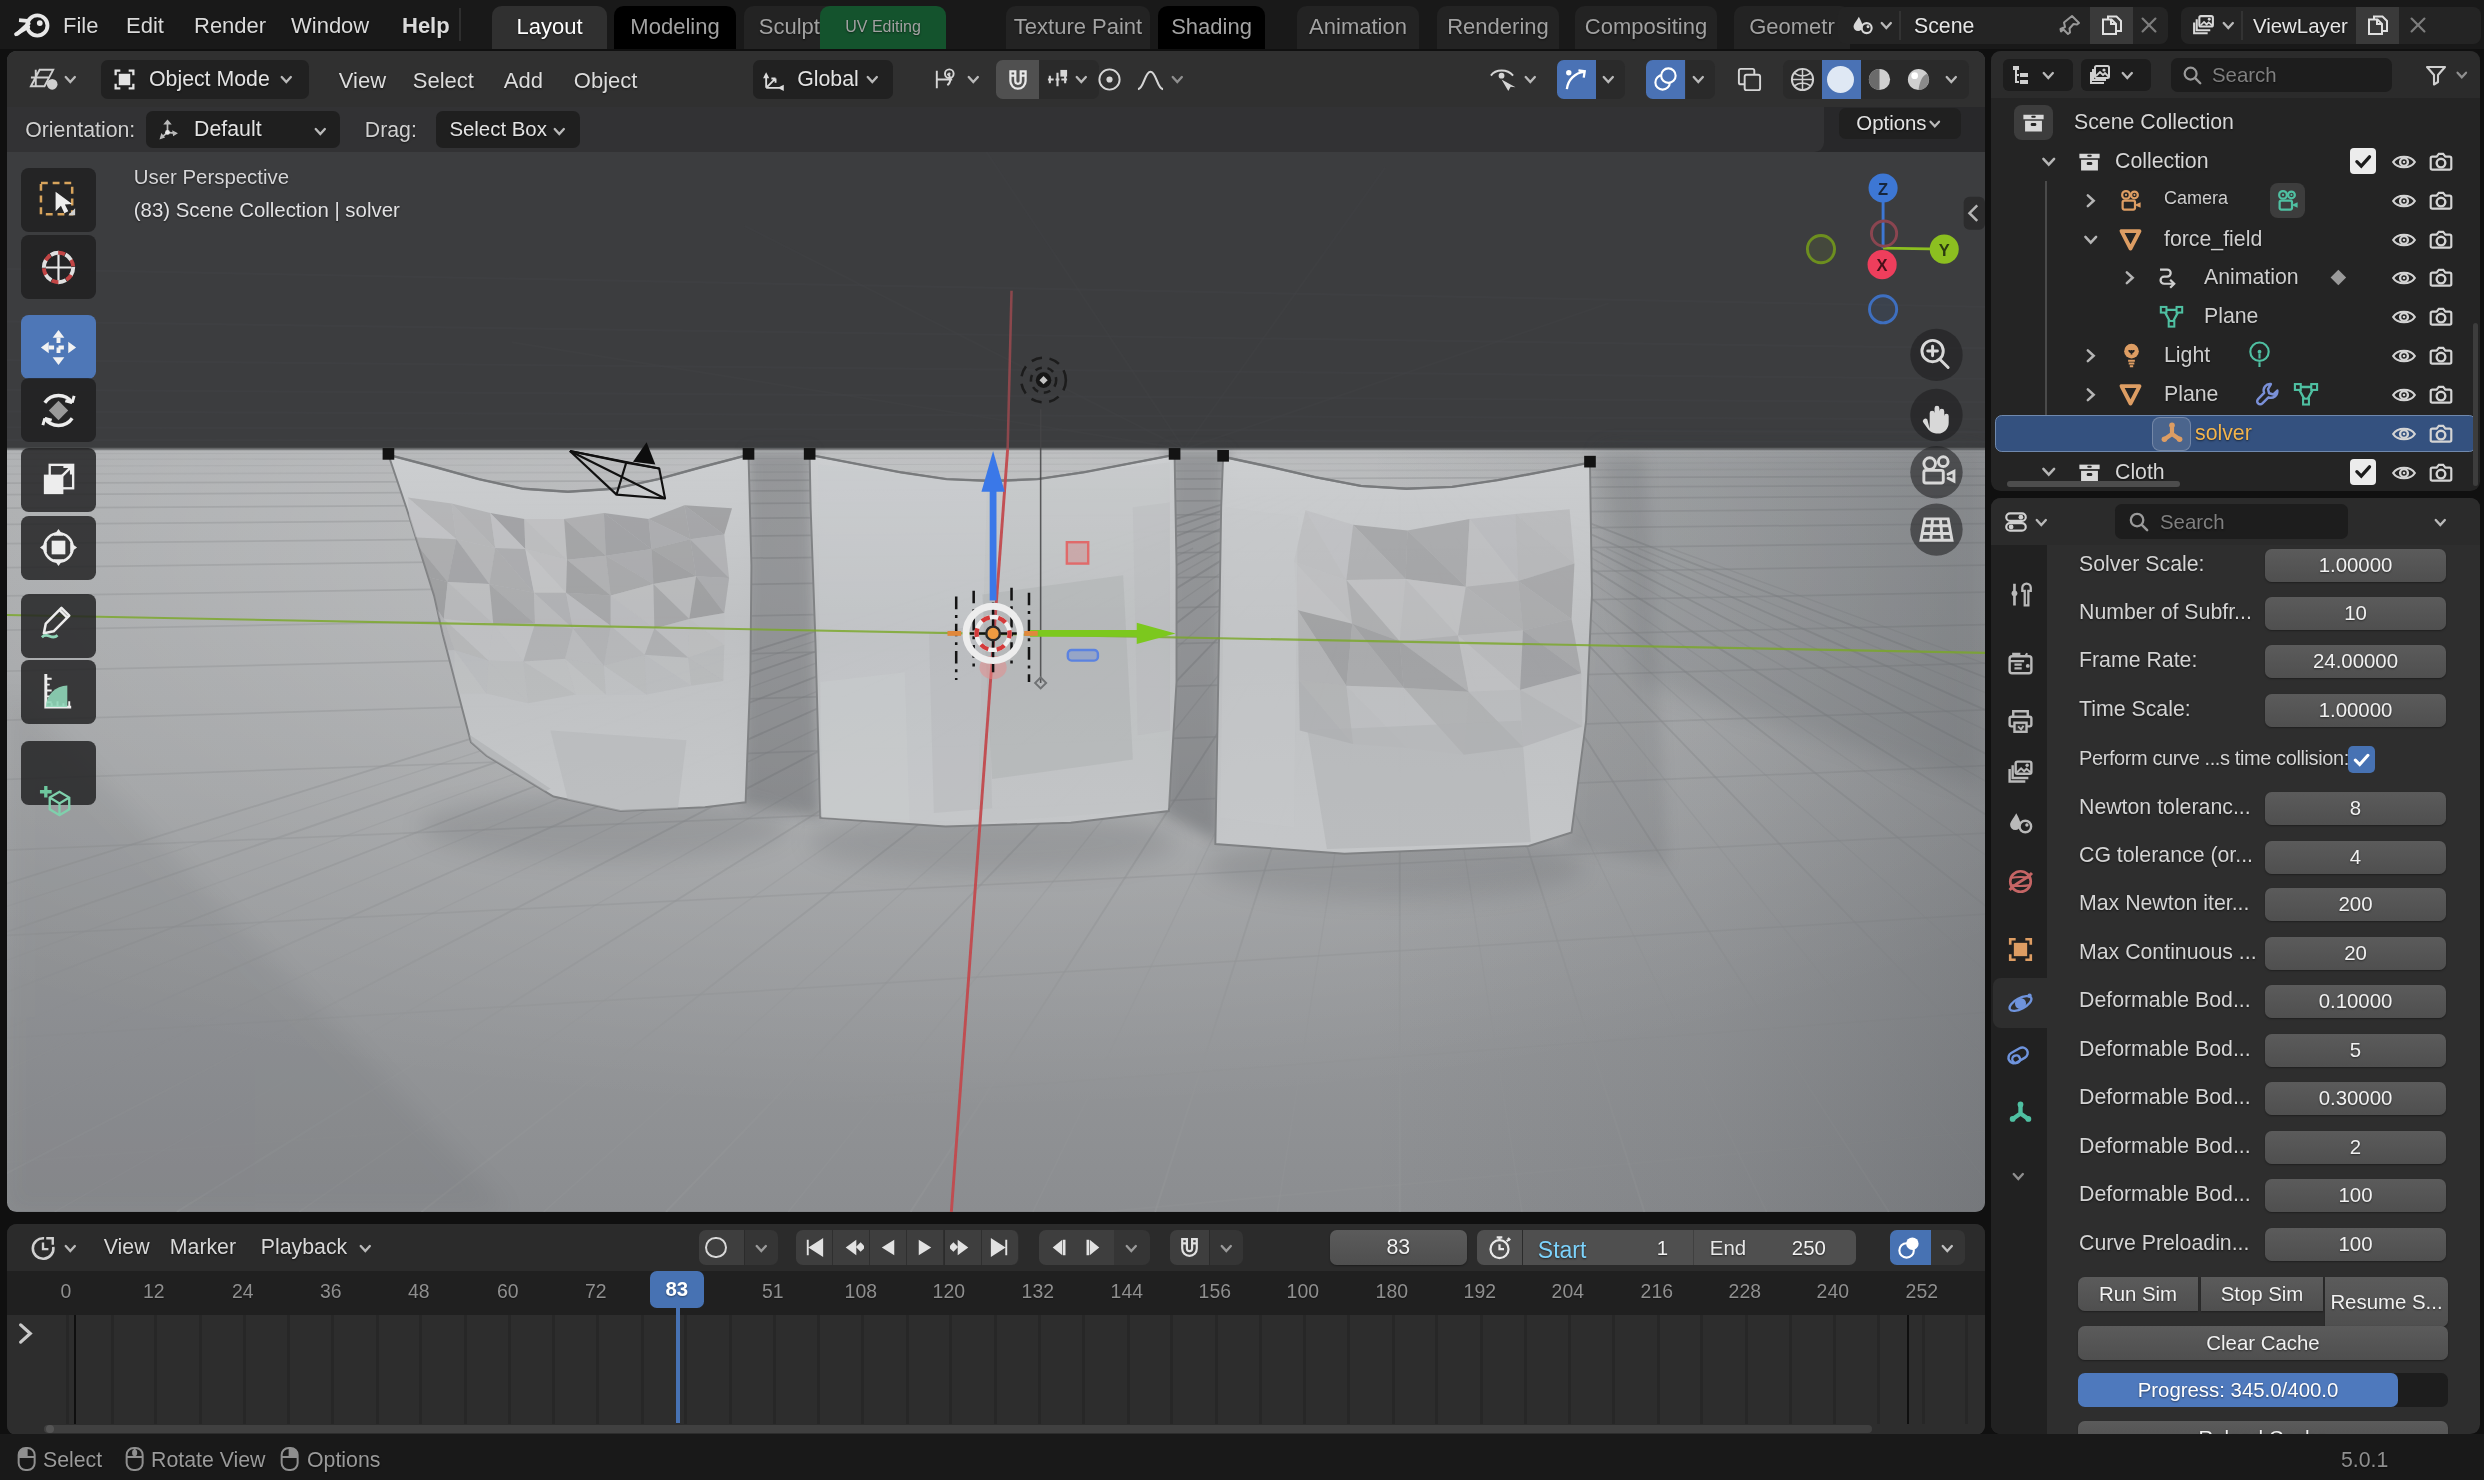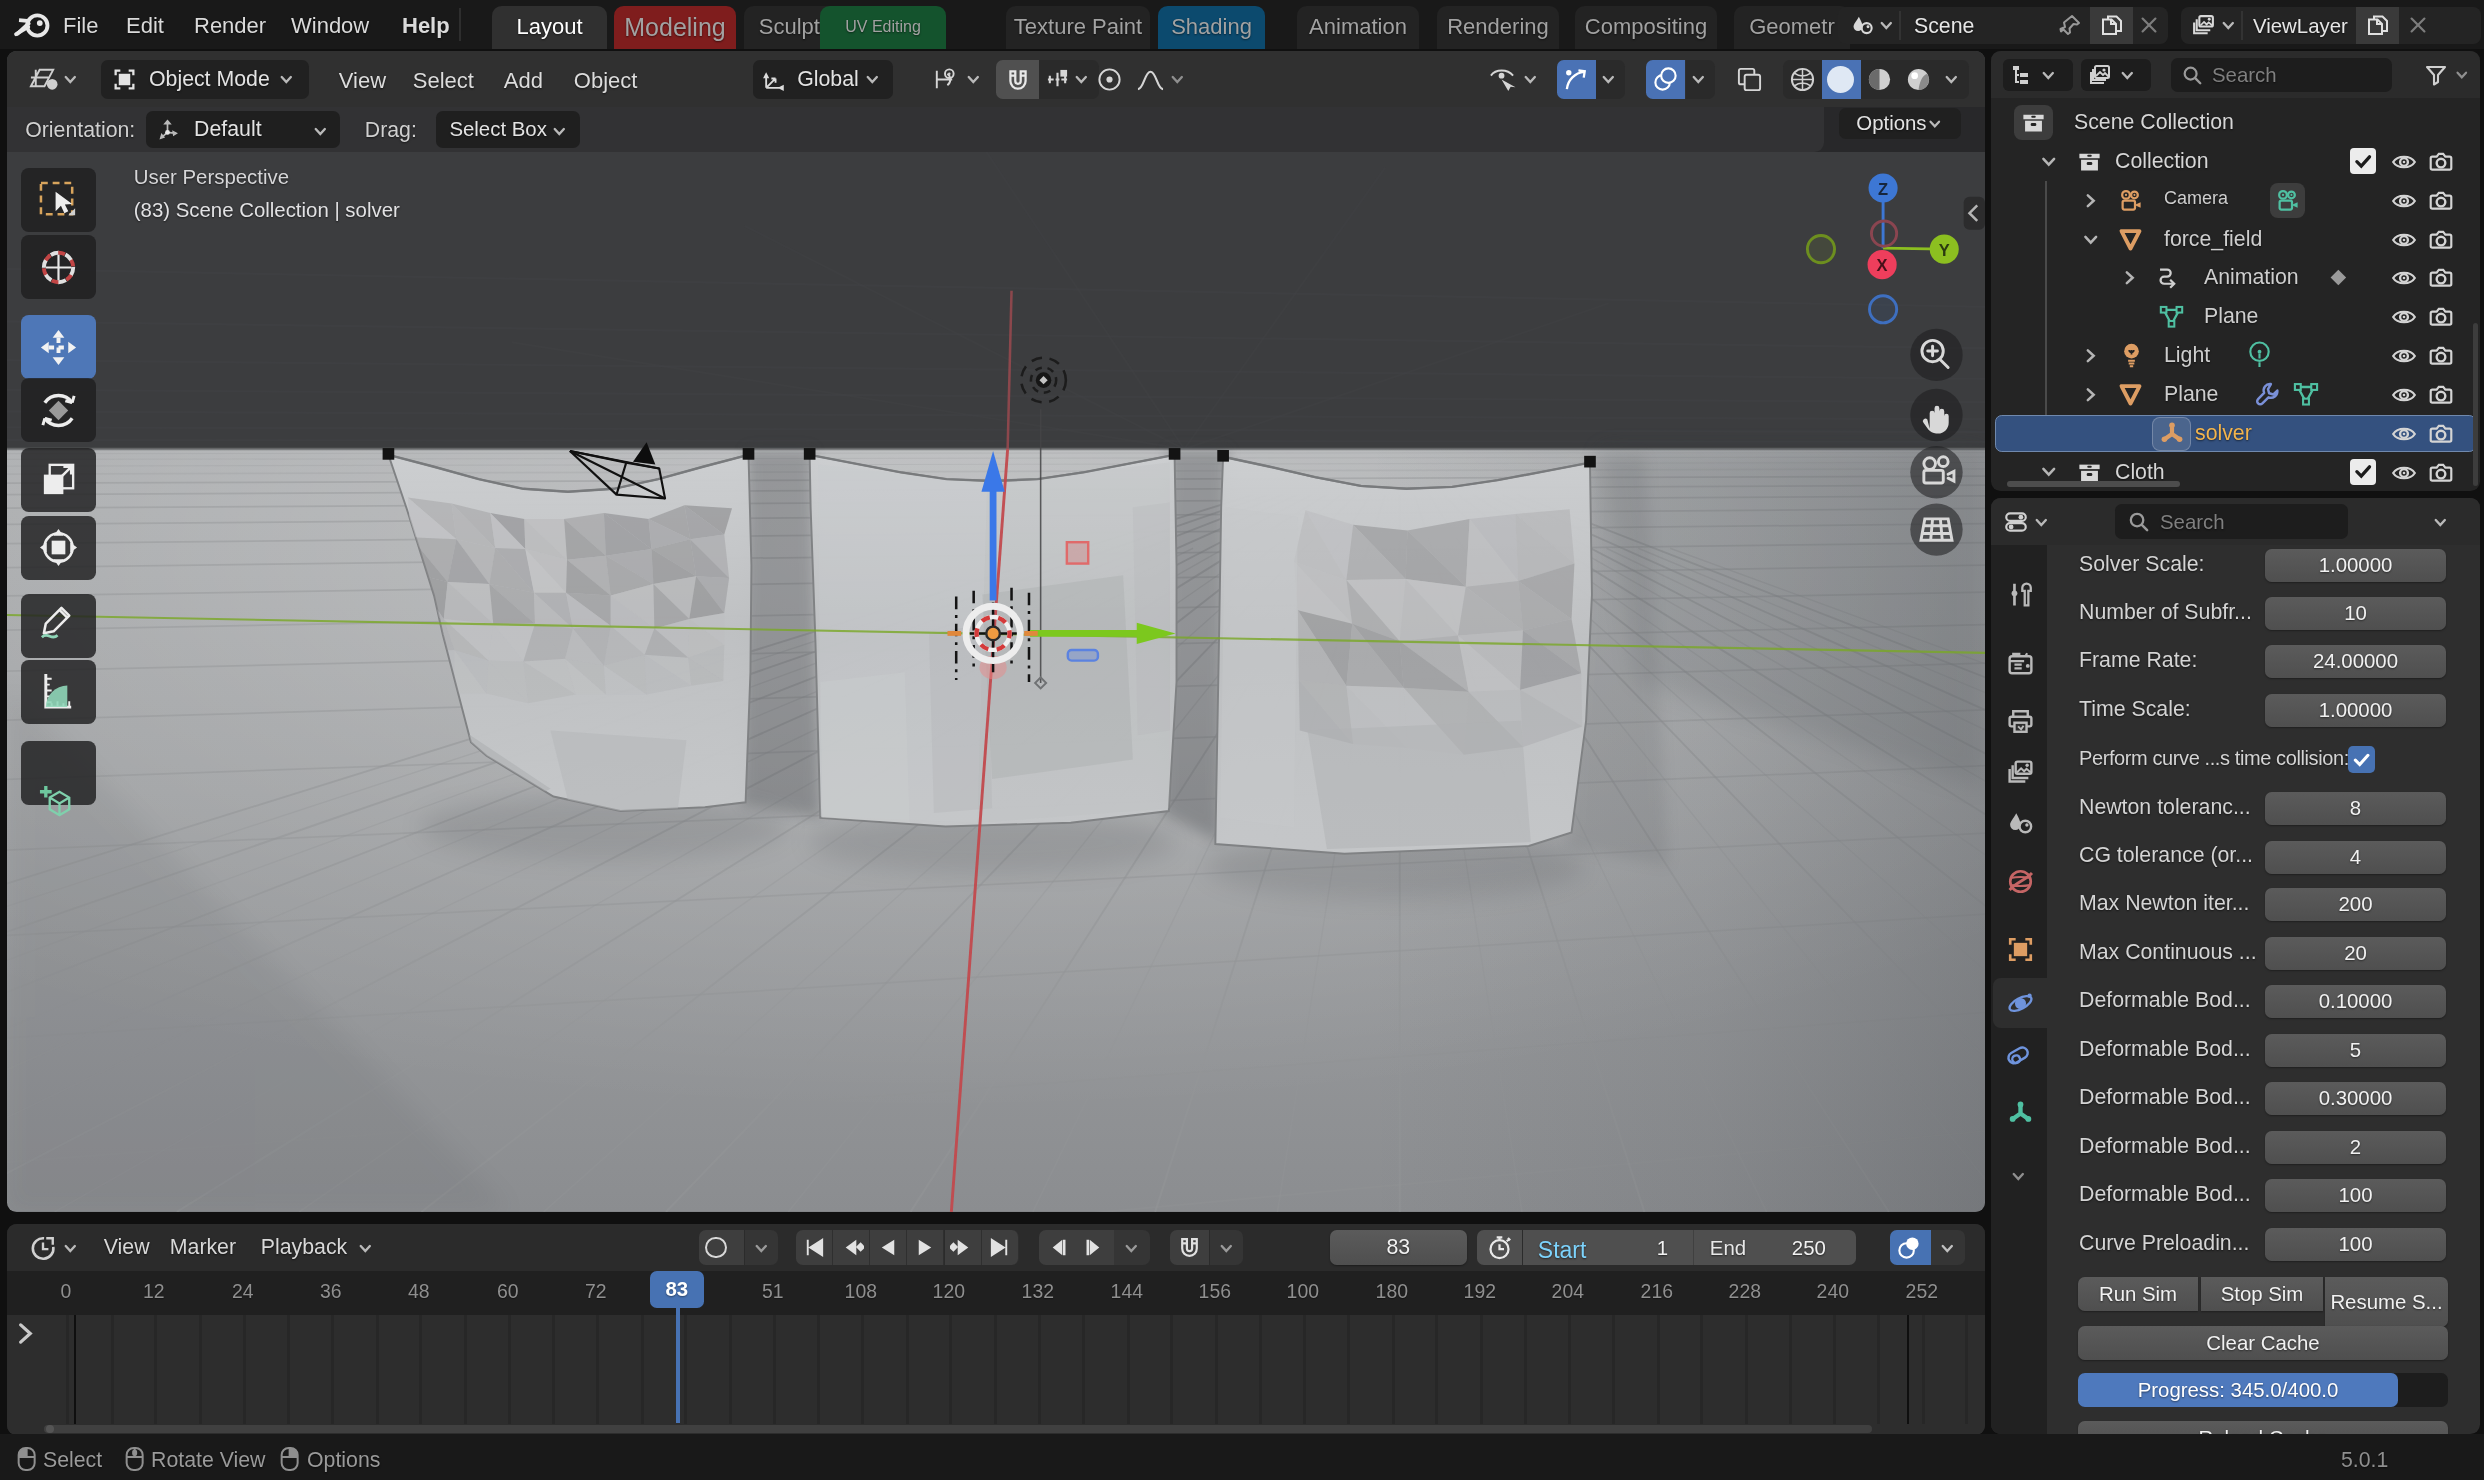--- a/index.html
+++ b/index.html
@@ -175,25 +175,25 @@
 <path d="M14.5 16.5 L2 24 M16 10.5 L5 9.5 Z" stroke="#e8e8e8" stroke-width="4" stroke-linecap="round"></path>
 <path d="M3.5 23.5 L15 13" stroke="#e8e8e8" stroke-width="4" stroke-linecap="round"></path>
 </svg>
     <div class="abs" style="left:63px;top:12.6px;font-size:22px;color:#dadada;font-weight:normal;text-shadow:0 1px 1.9px rgba(0,0,0,.55);white-space:nowrap">File</div>
     <div class="abs" style="left:126px;top:12.6px;font-size:22px;color:#dadada;font-weight:normal;text-shadow:0 1px 1.9px rgba(0,0,0,.55);white-space:nowrap">Edit</div>
     <div class="abs" style="left:194px;top:12.6px;font-size:22px;color:#dadada;font-weight:normal;text-shadow:0 1px 1.9px rgba(0,0,0,.55);white-space:nowrap">Render</div>
     <div class="abs" style="left:291px;top:12.6px;font-size:22px;color:#dadada;font-weight:normal;text-shadow:0 1px 1.9px rgba(0,0,0,.55);white-space:nowrap">Window</div>
     <div class="abs" style="left:402px;top:12.6px;font-size:22px;color:#dadada;font-weight:bold;text-shadow:0 1px 1.9px rgba(0,0,0,.55);white-space:nowrap">Help</div>
     <div class="abs" style="left:459px;top:7.8px;width:1.9px;height:33px;background:#2e2e2e"></div>
     <div class="abs" style="left:492px;top:5.8px;width:115px;height:43px;background:#303030;border-radius:9.7px 9.7px 0 0;display:flex;align-items:center;justify-content:center;font-size:22px;color:#ffffff;text-shadow:0 1px 1.9px rgba(0,0,0,.5);overflow:hidden">Layout</div>
-    <div class="abs" style="left:614px;top:5.8px;width:122px;height:43px;background:#7f1d1d;border-radius:9.7px 9.7px 0 0;display:flex;align-items:center;justify-content:center;font-size:25px;color:#a2a2a2;text-shadow:0 1px 1.9px rgba(0,0,0,.5);overflow:hidden">Modeling</div>
+    <div class="abs" style="left:614px;top:5.8px;width:122px;height:43px;background:#000000;border-radius:9.7px 9.7px 0 0;display:flex;align-items:center;justify-content:center;font-size:22px;color:#a2a2a2;text-shadow:0 1px 1.9px rgba(0,0,0,.5);overflow:hidden">Modeling</div>
     <div class="abs" style="left:744px;top:5.8px;width:120px;height:43px;background:#232323;border-radius:9.7px 9.7px 0 0;display:flex;align-items:center;justify-content:center;font-size:22px;color:#a2a2a2;text-shadow:0 1px 1.9px rgba(0,0,0,.5);overflow:hidden">Sculpting</div>
     <div class="abs" style="left:820px;top:5.8px;width:126px;height:43px;background:#14532d;border-radius:9.7px 9.7px 0 0;display:flex;align-items:center;justify-content:center;font-size:16px;color:#a2a2a2;text-shadow:0 1px 1.9px rgba(0,0,0,.5);overflow:hidden">UV Editing</div>
     <div class="abs" style="left:1006px;top:5.8px;width:144px;height:43px;background:#232323;border-radius:9.7px 9.7px 0 0;display:flex;align-items:center;justify-content:center;font-size:22px;color:#a2a2a2;text-shadow:0 1px 1.9px rgba(0,0,0,.5);overflow:hidden">Texture Paint</div>
-    <div class="abs" style="left:1158px;top:5.8px;width:107px;height:43px;background:#0c4a6e;border-radius:9.7px 9.7px 0 0;display:flex;align-items:center;justify-content:center;font-size:22px;color:#a2a2a2;text-shadow:0 1px 1.9px rgba(0,0,0,.5);overflow:hidden">Shading</div>
+    <div class="abs" style="left:1158px;top:5.8px;width:107px;height:43px;background:#000000;border-radius:9.7px 9.7px 0 0;display:flex;align-items:center;justify-content:center;font-size:22px;color:#a2a2a2;text-shadow:0 1px 1.9px rgba(0,0,0,.5);overflow:hidden">Shading</div>
     <div class="abs" style="left:1297px;top:5.8px;width:122px;height:43px;background:#232323;border-radius:9.7px 9.7px 0 0;display:flex;align-items:center;justify-content:center;font-size:22px;color:#a2a2a2;text-shadow:0 1px 1.9px rgba(0,0,0,.5);overflow:hidden">Animation</div>
     <div class="abs" style="left:1437px;top:5.8px;width:122px;height:43px;background:#232323;border-radius:9.7px 9.7px 0 0;display:flex;align-items:center;justify-content:center;font-size:22px;color:#a2a2a2;text-shadow:0 1px 1.9px rgba(0,0,0,.5);overflow:hidden">Rendering</div>
     <div class="abs" style="left:1575px;top:5.8px;width:142px;height:43px;background:#232323;border-radius:9.7px 9.7px 0 0;display:flex;align-items:center;justify-content:center;font-size:22px;color:#a2a2a2;text-shadow:0 1px 1.9px rgba(0,0,0,.5);overflow:hidden">Compositing</div>
     <div class="abs" style="left:1734px;top:5.8px;width:116px;height:43px;background:#232323;border-radius:9.7px 9.7px 0 0;display:flex;align-items:center;justify-content:center;font-size:22px;color:#a2a2a2;text-shadow:0 1px 1.9px rgba(0,0,0,.5);overflow:hidden">Geometr</div>
     <div class="abs" style="left:1838px;top:6.8px;width:330px;height:37px;background:#242424;border-radius:7.8px"></div>
     <svg class="ic abs" style="left:1850px;top:12.6px;color:#d8d8d8" width="25" height="25" viewBox="0 0 26 26">
       <use href="#scenep"></use>
     </svg>
     <svg class="ic abs" style="left:1879px;top:18.4px;color:#b9b9b9" width="14.6" height="14.6" viewBox="0 0 15 15">
       <use href="#caret"></use>

